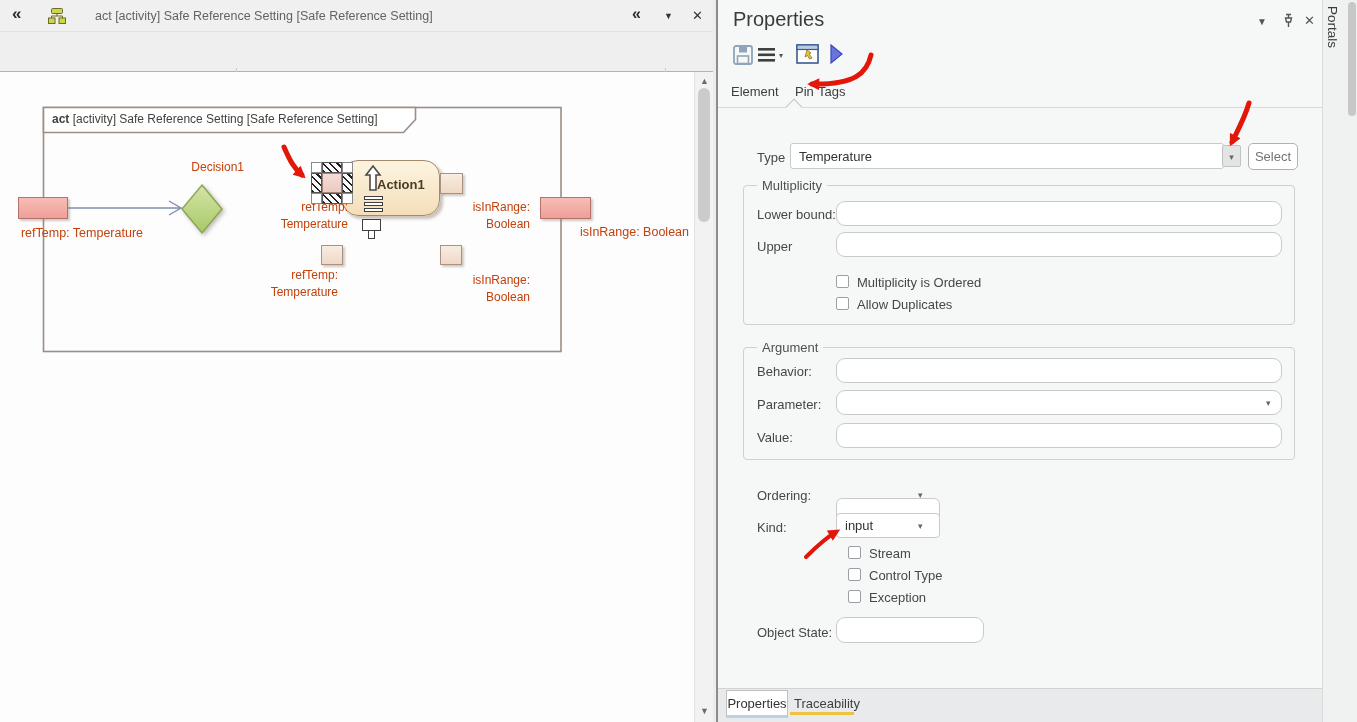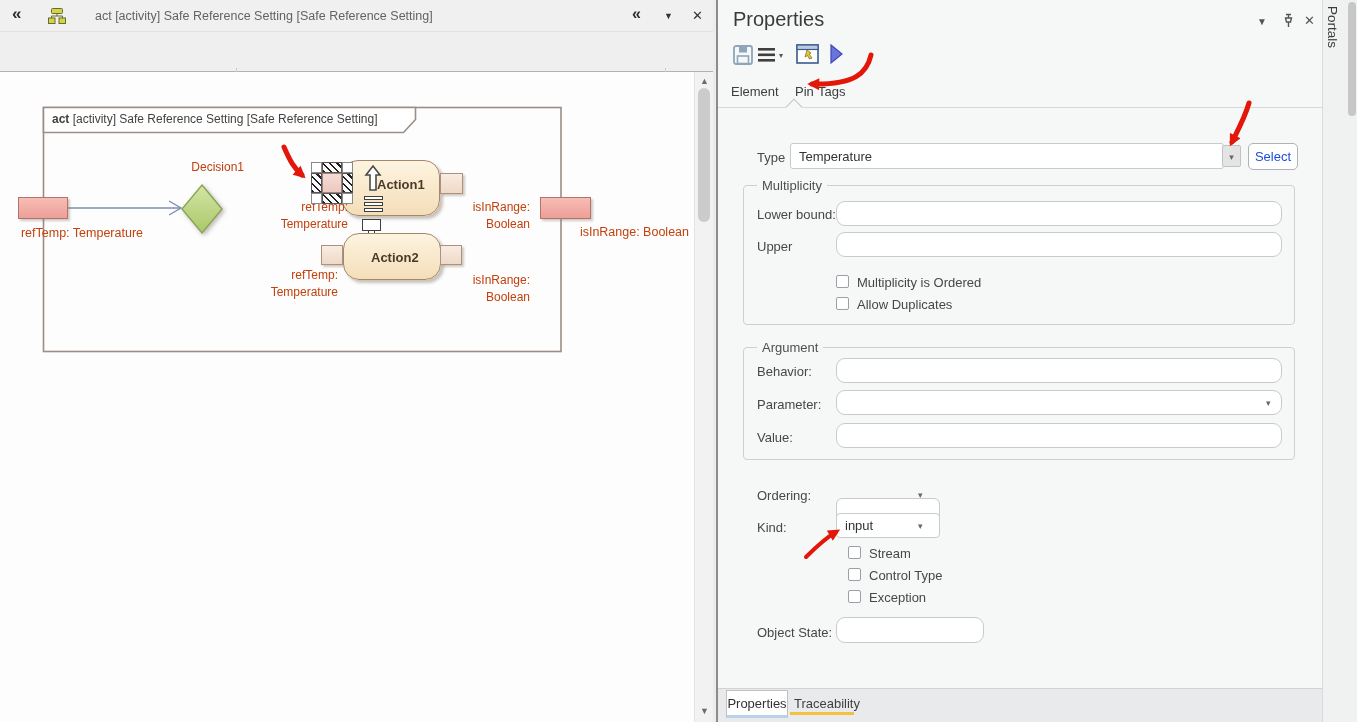--- a/index.html
+++ b/index.html
@@ -146,23 +146,20 @@
     <div class="bar3" style="top:0;left:0;"></div>
     <div class="bar3" style="top:6px;left:0;"></div>
     <div class="bar3" style="top:12px;left:0;"></div>
   </div>
 
   <div class="abs" style="left:362px;top:219px;z-index:2;">
     <div class="abs" style="left:0;top:0;width:19px;height:12px;background:#fff;border:1.5px solid #3f3f3f;"></div>
     <div class="abs" style="left:6px;top:12px;width:7px;height:8px;background:#fff;border:1.5px solid #3f3f3f;border-top:none;"></div>
   </div>
 
-  <div class="node" style="left:343px;top:233px;width:98px;height:47px;z-index:2;">
-    <span class="ntext" style="left:27px;top:16px;">Action2</span>
-  </div>
   <div class="pin" style="left:321px;top:245px;width:22px;height:20px;z-index:1;"></div>
   <div class="dlabel" style="left:234px;top:267px;width:104px;z-index:2;"><span>refTemp:</span><br><span>Temperature</span></div>
   <div class="pin" style="left:440px;top:245px;width:22px;height:20px;z-index:2;"></div>
   <div class="dlabel" style="left:450px;top:272px;width:80px;z-index:2;"><span>isInRange:</span><br><span>Boolean</span></div>
 
   <div class="vscroll">
     <span class="sarrow" style="top:4px;">▲</span>
     <div class="vthumb"></div>
     <span class="sarrow" style="top:634px;">▼</span>
   </div>
@@ -210,21 +207,21 @@
     <span class="ptab" style="left:13px;">Element</span>
     <span class="ptab" style="left:77px;">Pin</span>
     <span class="ptab" style="left:100px;">Tags</span>
 
     <div class="abs" style="left:0;top:107px;width:604px;height:1px;background:#d9d9d9;"></div>
     <div class="abs" style="left:70px;top:101px;width:12px;height:12px;background:#f6f7f7;border-top:1px solid #c5c5c5;border-left:1px solid #c5c5c5;transform:rotate(45deg);"></div>
 
     <span class="lbl" style="left:39px;top:150px;">Type</span>
     <input class="field" style="left: 72px; top: 143px; width: 434px; height: 26px; border-radius: 3px;" value="Temperature">
     <div class="abs" style="left:504px;top:145px;width:19px;height:22px;background:#e4e4e4;border:1px solid #c2c2c2;border-radius:2px;text-align:center;"><span class="ca" style="position:static;">▾</span></div>
-    <button class="abs" style="left:530px;top:143px;width:50px;height:27px;background:#fff;border:1px solid #b0b3b6;border-radius:5px;font-size:13px;color:#1d4ed8;font-family:inherit;">Select</button>
+    <button class="abs" style="left:530px;top:143px;width:50px;height:27px;background:#fff;border:1px solid #b0b3b6;border-radius:5px;font-size:13px;color:#737373;font-family:inherit;">Select</button>
 
     <div class="grp" style="left:25px;top:185px;width:552px;height:140px;"></div>
     <span class="legend" style="left:39px;top:178px;">Multiplicity</span>
     <span class="lbl" style="left:39px;top:207px;">Lower bound:</span>
     <input class="field" style="left: 118px; top: 201px; width: 446px; height: 25px;">
     <span class="lbl" style="left:39px;top:239px;">Upper</span>
     <input class="field" style="left: 118px; top: 232px; width: 446px; height: 25px;">
     <span class="cb" style="left:118px;top:275px;"></span>
     <span class="lbl" style="left:139px;top:275px;">Multiplicity is Ordered</span>
     <span class="cb" style="left:118px;top:297px;"></span>

